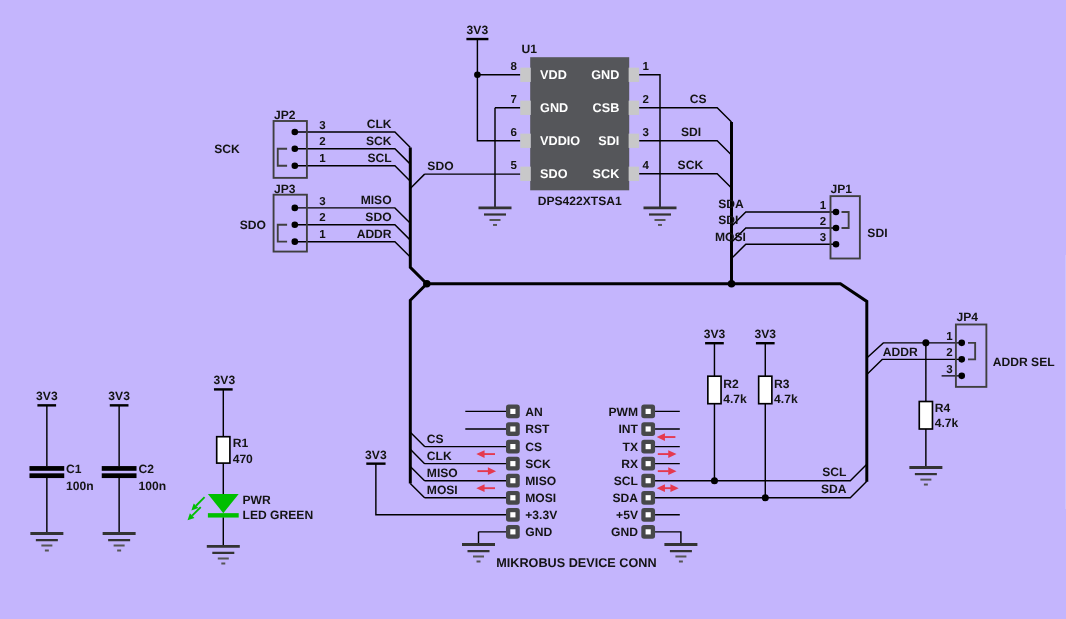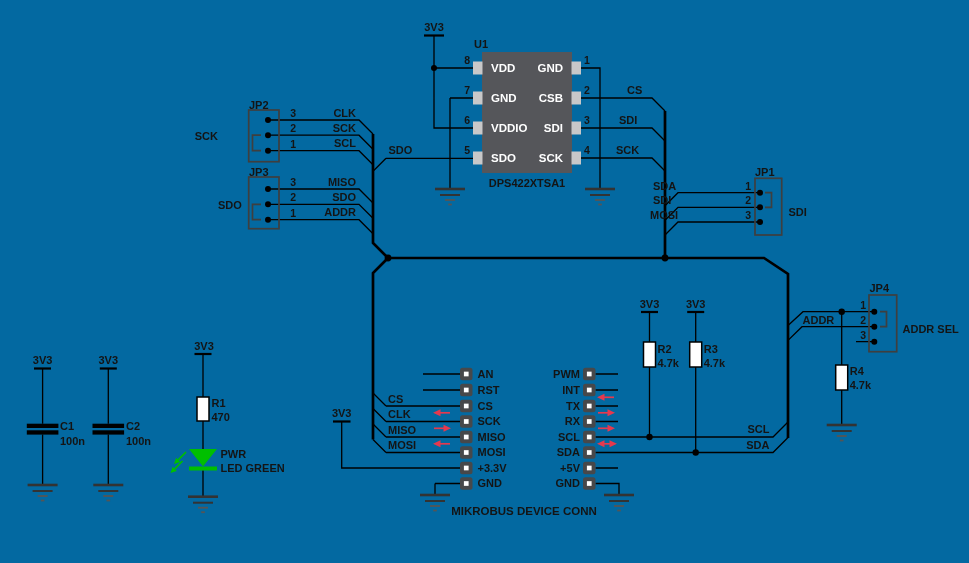--- a/index.html
+++ b/index.html
@@ -1,16 +1,16 @@
 <!DOCTYPE html>
 <html><head>
 <meta charset="utf-8">
 <style>
   html,body{margin:0;padding:0;background:#fff;}
-  .stage{width:969px;height:563px;position:relative;background:#0369a1;}
+  .stage{width:969px;height:563px;position:relative;background:#c4b5fd;}
   svg{display:block}
   .lbl{font:700 11px "Liberation Sans",sans-serif;fill:#141414;}
   .num{font:700 10.5px "Liberation Sans",sans-serif;fill:#141414;}
   .chiptxt{font:700 11.5px "Liberation Sans",sans-serif;fill:#ffffff;}
   .title{font:700 11.5px "Liberation Sans",sans-serif;fill:#141414;}
   .w{stroke:#000;stroke-width:1.3;fill:none;}
   .bus{stroke:#000;stroke-width:2.7;fill:none;}
   .box{stroke:#3f3f3f;stroke-width:1.7;fill:none;}
   .rbody{stroke:#000;stroke-width:1.5;fill:#fff;}
   .dot{fill:#000;}

